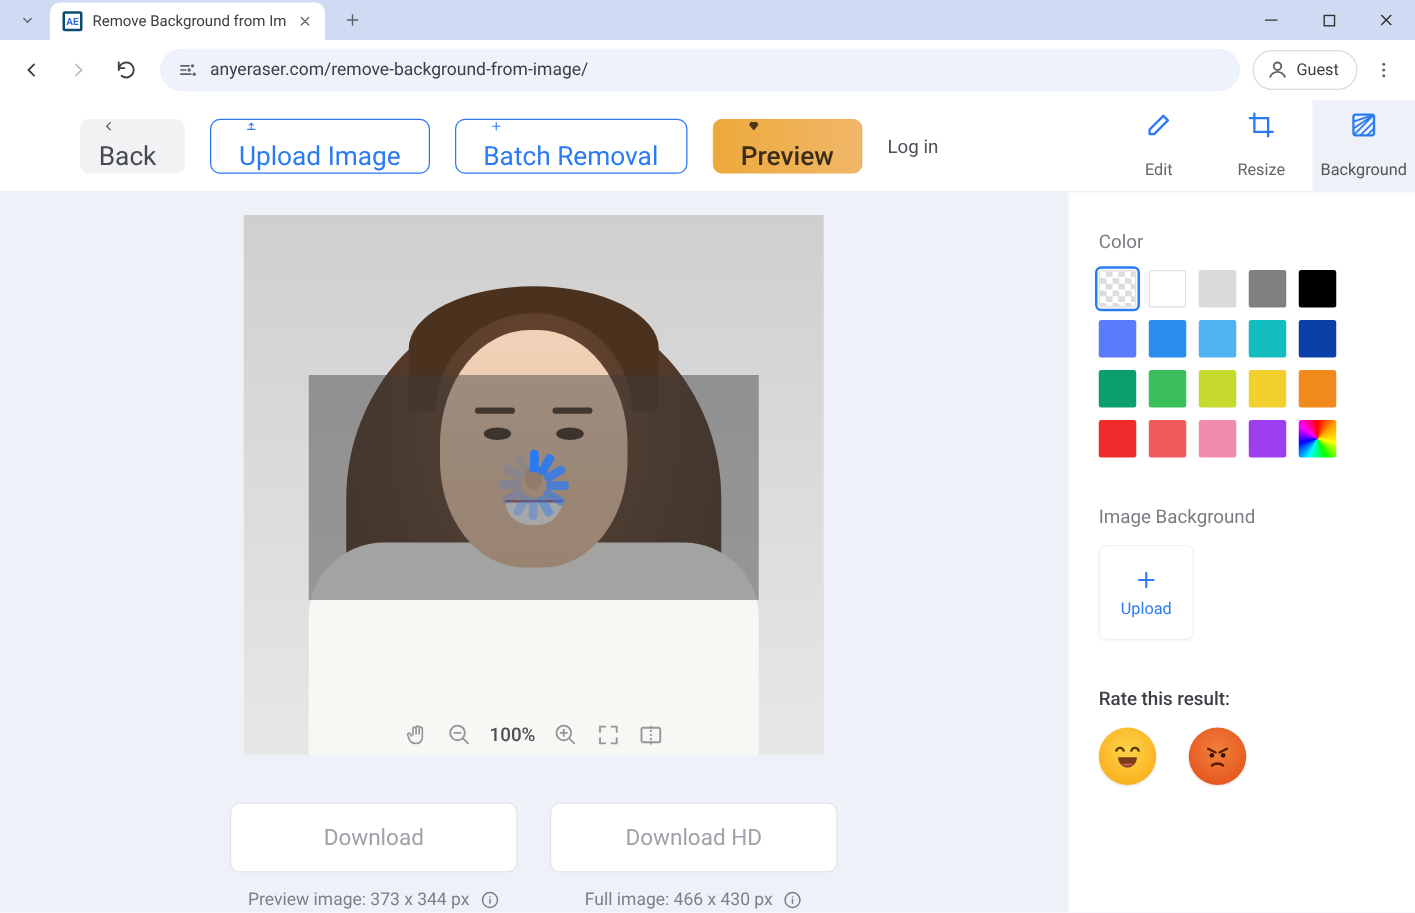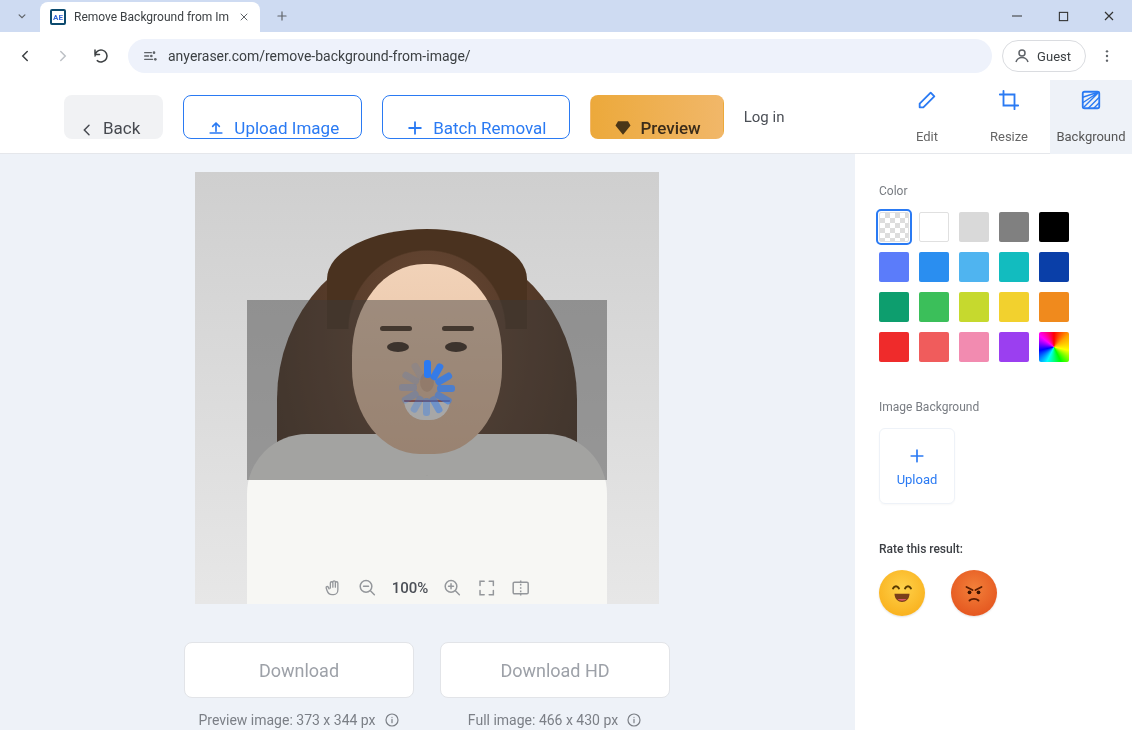--- a/index.html
+++ b/index.html
@@ -20,21 +20,21 @@
 .addr-row { background: #fff; height: 48px; display: flex; align-items: center; padding: 0 8px; gap: 4px; }
 .nav-btn { width: 34px; height: 34px; display: flex; align-items: center; justify-content: center; border-radius: 50%; cursor: pointer; color: #5f6368; }
 .nav-btn.disabled { color: #bdc1c6; }
 .omnibox { flex: 1; height: 34px; background: #eef2fb; border-radius: 17px; display: flex; align-items: center; padding: 0 14px; gap: 10px; font-size: 14px; color: #3c4043; margin: 0 6px; }
 .site-icon { color: #5f6368; font-size: 14px; }
 .guest-btn { height: 32px; border: 1px solid #dadce0; border-radius: 16px; display: flex; align-items: center; padding: 0 14px 0 10px; gap: 6px; cursor: pointer; font-size: 13px; color: #3c4043; }
 .more-btn { width: 34px; height: 34px; display: flex; align-items: center; justify-content: center; cursor: pointer; color: #5f6368; border-radius: 50%; }
 
 
 .app-toolbar { height: 74px; border-bottom: 1px solid #e5e7eb; display: flex; align-items: center; padding: 0 0 0 64px; gap: 20px; }
-.btn { height: 44px; border-radius: 8px; display: flex; align-items: flex-end; justify-content: center; padding: 0 22px; font-size: 17px; cursor: pointer; gap: 8px; border: 1px solid transparent; }
+.btn { height: 44px; border-radius: 8px; display: flex; align-items: flex-start; justify-content: center; padding: 0 22px; font-size: 21px; cursor: pointer; gap: 8px; border: 1px solid transparent; flex-direction: column; }
 .back-btn { background: #f1f2f4; color: #474a50; padding: 0 22px 0 14px;}
 .outline-btn { border: 1px solid #2a7af3; color: #2a7af3; background: #fff; }
 .upgrade-btn { background: linear-gradient(90deg, #eca93b, #f1b769); color: #3b2c1a; font-weight: 500; padding: 0 22px; }
 .login-link { color: #4b4f56; font-size: 15px; cursor: pointer; }
 .spacer { flex: 1; }
 .tool-tabs { display: flex; height: 74px; }
 .tool-tab { width: 82px; display: flex; flex-direction: column; align-items: center; justify-content: center; gap: 18px; cursor: pointer; color: #1c6ae2; font-size: 13px; }
 .tool-tab .icon { color: #2a7af3; }
 .tool-tab .label { color: #666; font-size: 13px; }
 .tool-tab.active { background: #eef2f8; }
@@ -67,21 +67,21 @@
 .canvas-tools .ct { cursor: pointer; opacity: 0.7; }
 .zoom-label { font-size: 15px; color: #4b4f56; font-weight: 500; }
 
 .download-row { display: flex; gap: 26px; margin-top: 38px; }
 .dl-col { display:flex; flex-direction:column; align-items:center; gap:14px;}
 .dl-btn { width: 230px; height: 56px; border: 1px solid #e2e4e8; border-radius: 8px; display: flex; align-items:center; justify-content:center; font-size:18px; color:#9da1a8; cursor:pointer; background:#fff; }
 .dl-info { display:flex; align-items:flex-start; gap:8px; color:#7b7f86; font-size:14px; }
 
 
 .side-panel { width: 278px; background: #fff; border-left: 1px solid #eef2f8; padding: 30px 24px 0 24px; overflow-y: auto;}
-.sec-title { font-size: 12px; color: #787c82; margin-bottom: 14px; }
+.sec-title { font-size: 15px; color: #787c82; margin-bottom: 14px; }
 .swatches { display: flex; flex-wrap: wrap; gap: 10px; }
 .swatch { width: 30px; height: 30px; border-radius: 2px; cursor: pointer; }
 .swatch.selected { outline: 2px solid #2a7af3; outline-offset: 1px; }
 .swatch.transparent { background: repeating-conic-gradient(#ddd 0 25%, #fff 0 50%) 0 0/10px 10px; border:1px solid #e0e0e0; }
 .swatch.rainbow { background: conic-gradient(red, orange, yellow, lime, cyan, blue, magenta, red); }
 
 .upload-bg { width: 76px; height: 76px; border: 1px solid #eef2f8; border-radius: 6px; display: flex; flex-direction: column; align-items: center; justify-content: center; gap: 6px; cursor: pointer; color:#2a7af3; font-size:13px; margin-top:0; box-shadow: 0 1px 2px rgba(0,0,0,0.03);}
 .rate-row { display:flex; gap:26px; margin-top:0; }
 .emoji { width:46px; height:46px; border-radius:50%; display:flex; align-items:center; justify-content:center; font-size:30px; cursor:pointer; box-shadow: 0 1px 2px rgba(0,0,0,0.12); }
 .emoji.happy { background: radial-gradient(circle at 50% 40%, #ffd24a, #f7a812); }

